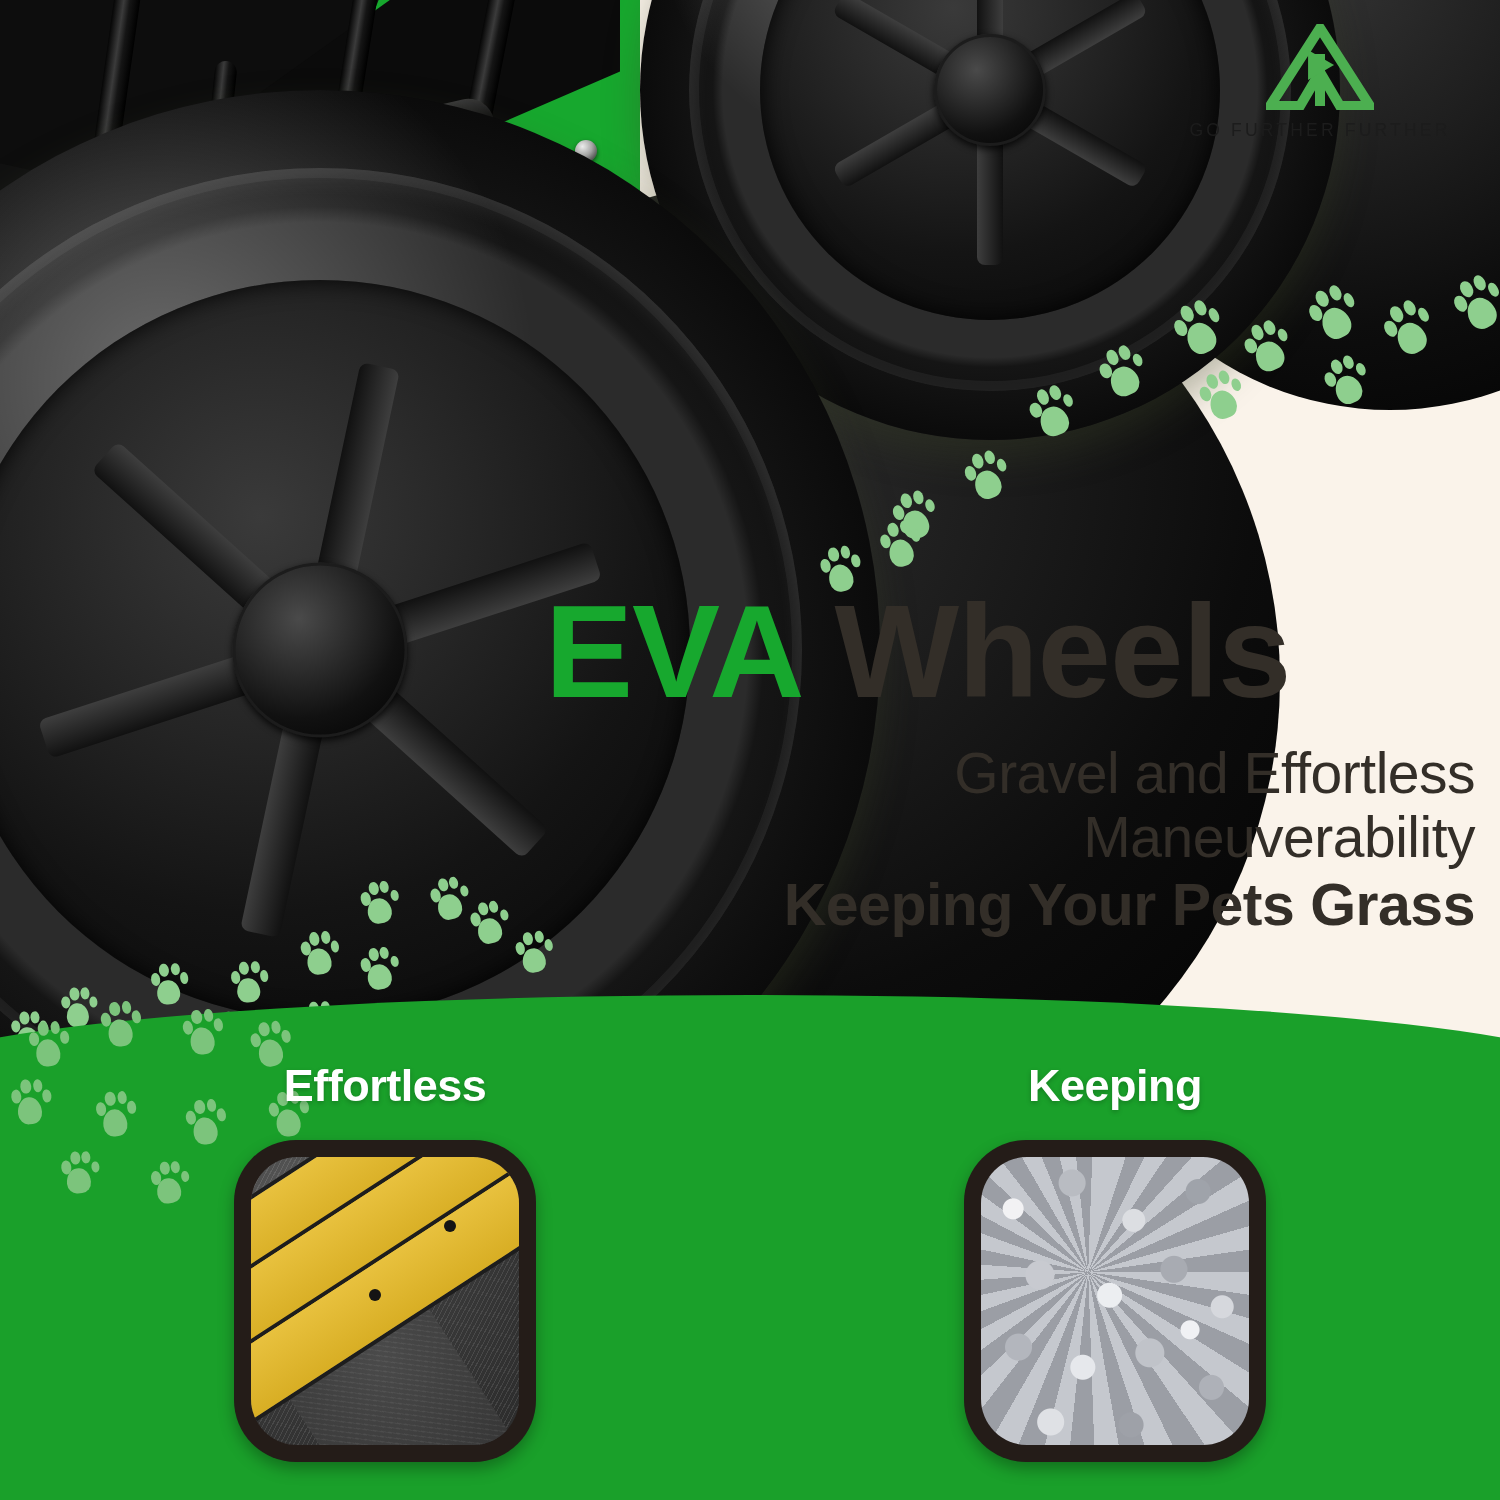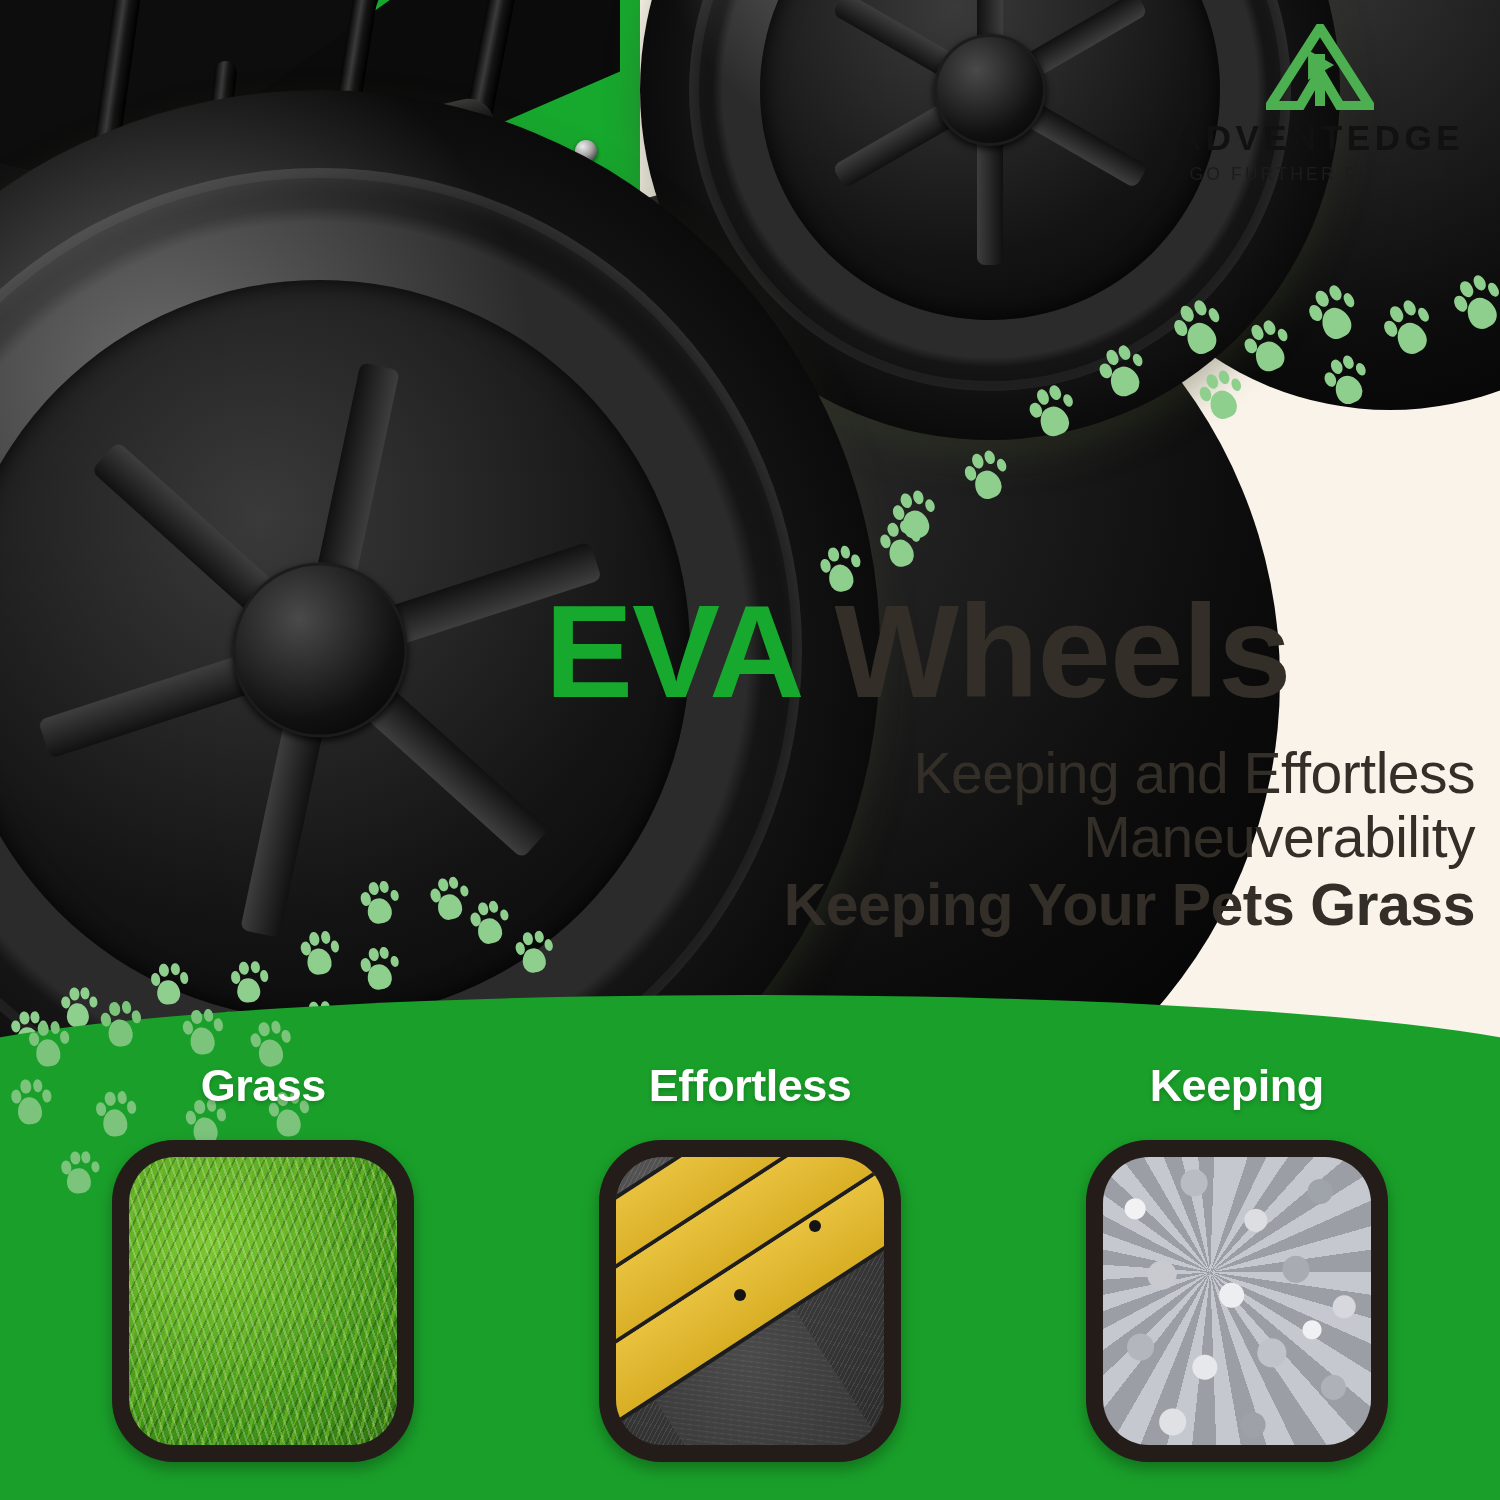--- a/index.html
+++ b/index.html
@@ -525,30 +525,29 @@
         <i class="toe" style="left: 22.88px; top: 1.76px; width: 8.8px; height: 12.32px;"></i>
         <i class="toe" style="left: 30.8px; top: 12.32px; width: 7.92px; height: 11.44px;"></i>
       </div>
     </div>
 
   <div class="logo">
     <svg class="logo-mark" width="108" height="86" viewBox="0 0 108 86">
       <path d="M54 4 L104 82 L74 82 L54 48 L34 82 L4 82 Z" fill="none" stroke="#4caf50" stroke-width="10" stroke-linejoin="miter"></path>
       <path d="M54 30 L54 82" fill="none" stroke="#4caf50" stroke-width="10"></path>
     </svg>
-    <div class="logo-word">ADVENTEDGE</div>
     <div class="logo-play"></div>
     <div class="logo-tag">GO FURTHER FURTHER</div>
   </div>
 
   <div class="headline">
     <span class="eva">EVA</span><span> Wheels</span>
   </div>
   <div class="sub">
-    <span class="l1">Keeping and Effortless</span>
+    <span class="l1">Gravel and Effortless</span>
     <span class="l2">Maneuverability</span>
     <span class="l3">Keeping Your Pets Grass</span>
   </div>
 
   <div class="bg-green-bottom"></div>
   <div id="paws-green">
       <div class="paw" style="left: 28px; top: 1020px; width: 43.7px; height: 49.4px; transform: rotate(-8deg); color: rgb(124, 196, 124);">
         <i class="pad" style="left: 6.65px; top: 19px; width: 24.7px; height: 26.6px;"></i>
         <i class="toe" style="left: 1.9px; top: 9.5px; width: 10.45px; height: 14.25px;"></i>
         <i class="toe" style="left: 12.35px; top: 0.95px; width: 10.45px; height: 14.25px;"></i>
@@ -615,26 +614,20 @@
         <i class="pad" style="left: 6.3px; top: 18px; width: 23.4px; height: 25.2px;"></i>
         <i class="toe" style="left: 1.8px; top: 9px; width: 9.9px; height: 13.5px;"></i>
         <i class="toe" style="left: 11.7px; top: 0.9px; width: 9.9px; height: 13.5px;"></i>
         <i class="toe" style="left: 23.4px; top: 1.8px; width: 9px; height: 12.6px;"></i>
         <i class="toe" style="left: 31.5px; top: 12.6px; width: 8.1px; height: 11.7px;"></i>
       </div>
     </div>
 
   <div class="terrain">
 
-    <div class="terrain-col">
-      <div class="terrain-label">Grass</div>
-      <div class="thumb">
-        <div class="thumb-inner tex-grass"></div>
-      </div>
-    </div>
 
     <div class="terrain-col">
       <div class="terrain-label">Effortless</div>
       <div class="thumb">
         <div class="thumb-inner tex-bump">
           <span class="bump-road"></span>
           <span class="bump-band b3"></span>
           <span class="bump-band b2"></span>
           <span class="bump-band b1"></span>
           <span class="bump-dot" style="left:44%;top:46%"></span>

